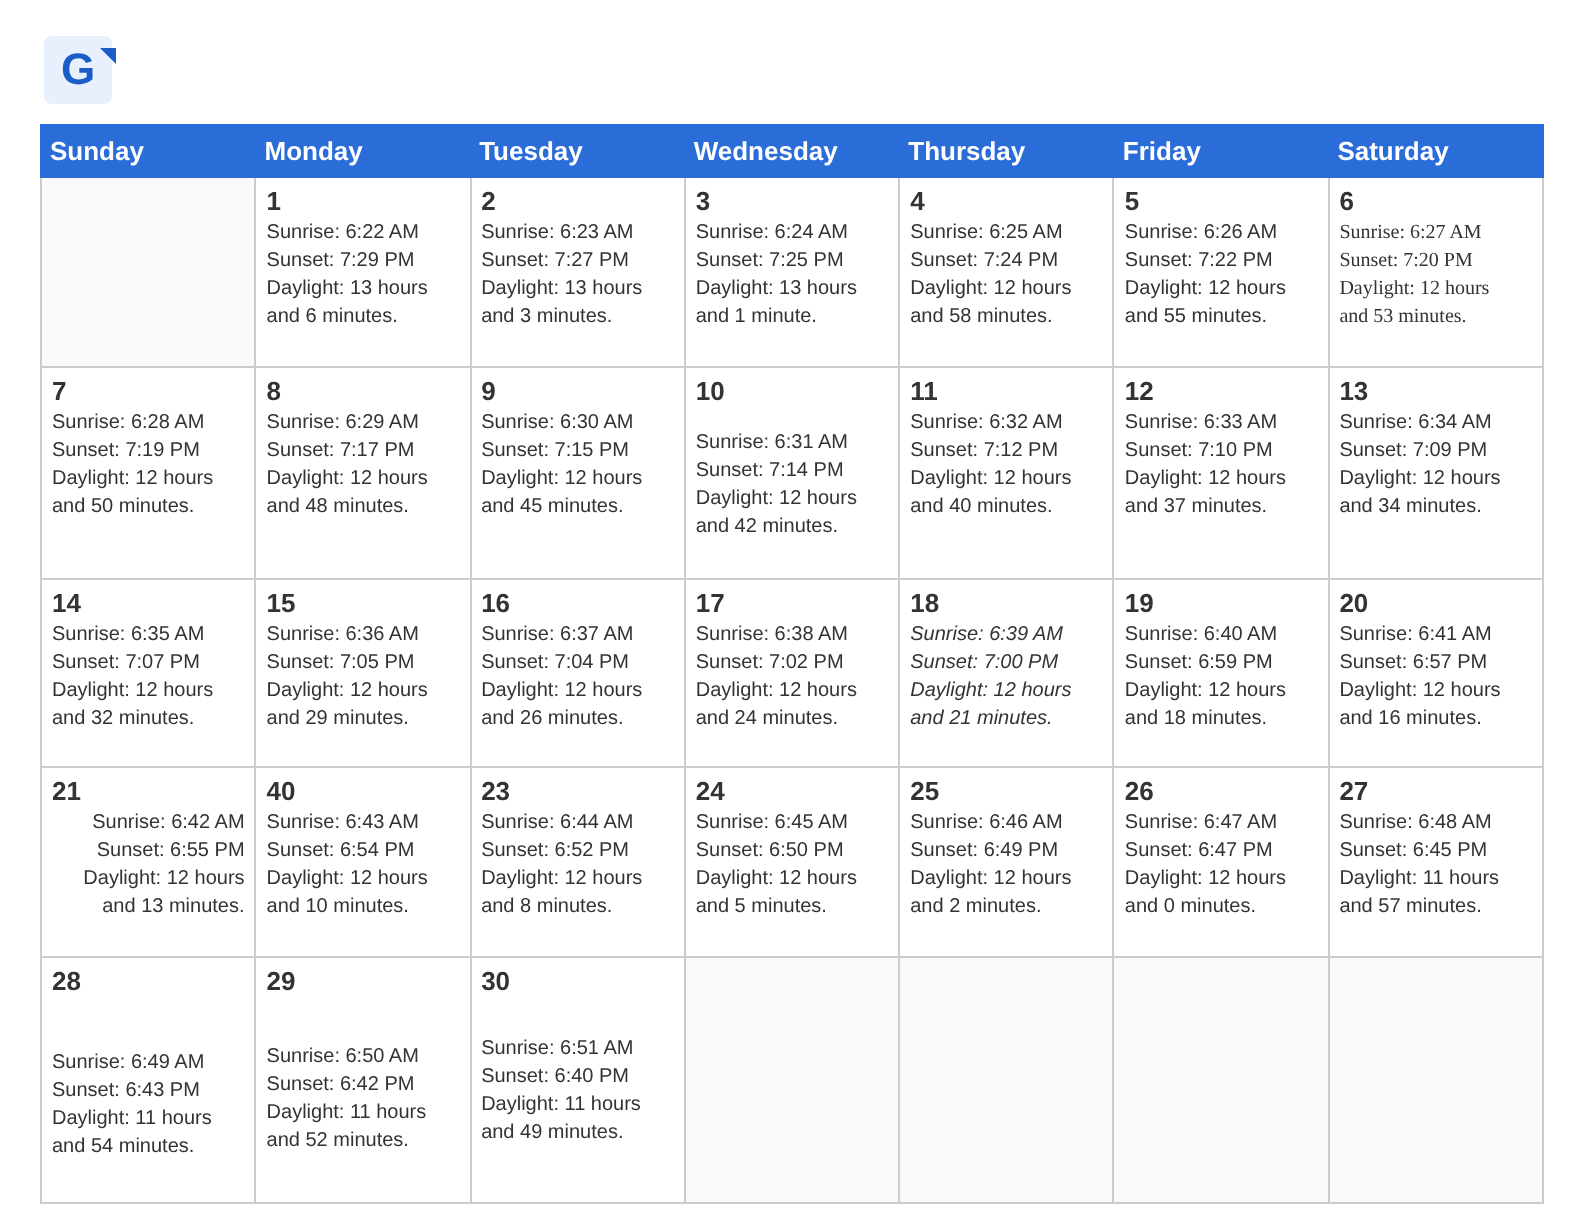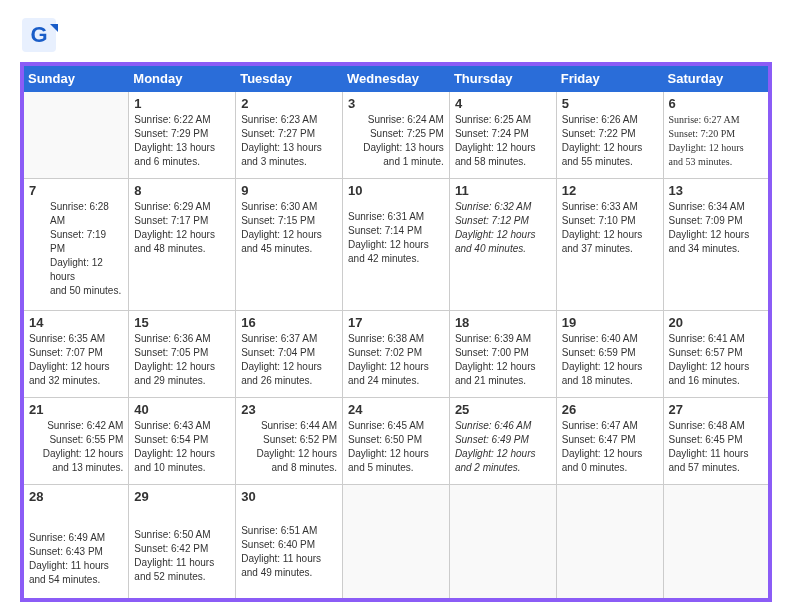--- a/index.html
+++ b/index.html
@@ -32,21 +32,21 @@
       color: #333;
       line-height: 1.1;
     }
     .title-block h2 {
       font-size: 16px;
       font-weight: normal;
       color: #555;
     }
     .calendar {
       flex: 1;
-      border: 4px solid #8b5cf6;
+      border: 1px solid #8b5cf6;
       border-collapse: collapse;
       width: 100%;
       table-layout: fixed;
     }
     .calendar th {
       background: #2a6dd9;
       color: #fff;
       font-size: 13px;
       font-weight: bold;
       padding: 5px 4px;
@@ -138,21 +138,21 @@
           </td>
           <td>
             <span class="day-num">2</span>
             <div class="cell-info" style="white-space: pre-line;">Sunrise: 6:23 AM
 Sunset: 7:27 PM
 Daylight: 13 hours
 and 3 minutes.</div>
           </td>
           <td>
             <span class="day-num">3</span>
-            <div class="cell-info" style="white-space: pre-line; text-align: right;">Sunrise: 6:24 AM
+            <div class="cell-info" style="white-space: pre-line;">Sunrise: 6:24 AM
 Sunset: 7:25 PM
 Daylight: 13 hours
 and 1 minute.</div>
           </td>
           <td>
             <span class="day-num">4</span>
             <div class="cell-info" style="white-space: pre-line;">Sunrise: 6:25 AM
 Sunset: 7:24 PM
 Daylight: 12 hours
 and 58 minutes.</div>
@@ -168,21 +168,21 @@
             <span class="day-num">6</span>
             <div class="cell-info" style="white-space: pre-line; font-family: Liberation Serif, serif;">Sunrise: 6:27 AM
 Sunset: 7:20 PM
 Daylight: 12 hours
 and 53 minutes.</div>
           </td>
         </tr>
         <tr>
           <td>
             <span class="day-num">7</span>
-            <div class="cell-info" style="white-space: pre-line; margin-left: 21px;">Sunrise: 6:28 AM
+            <div class="cell-info" style="white-space: pre-line;">Sunrise: 6:28 AM
 Sunset: 7:19 PM
 Daylight: 12 hours
 and 50 minutes.</div>
           </td>
           <td>
             <span class="day-num">8</span>
             <div class="cell-info" style="white-space: pre-line;">Sunrise: 6:29 AM
 Sunset: 7:17 PM
 Daylight: 12 hours
 and 48 minutes.</div>
@@ -196,21 +196,21 @@
           </td>
           <td>
             <span class="day-num">10</span>
             <div class="cell-info" style="white-space: pre-line; margin-top: 12px;">Sunrise: 6:31 AM
 Sunset: 7:14 PM
 Daylight: 12 hours
 and 42 minutes.</div>
           </td>
           <td>
             <span class="day-num">11</span>
-            <div class="cell-info" style="white-space: pre-line; font-style: italic;">Sunrise: 6:32 AM
+            <div class="cell-info" style="white-space: pre-line;">Sunrise: 6:32 AM
 Sunset: 7:12 PM
 Daylight: 12 hours
 and 40 minutes.</div>
           </td>
           <td>
             <span class="day-num">12</span>
             <div class="cell-info" style="white-space: pre-line;">Sunrise: 6:33 AM
 Sunset: 7:10 PM
 Daylight: 12 hours
 and 37 minutes.</div>
@@ -247,21 +247,21 @@
           </td>
           <td>
             <span class="day-num">17</span>
             <div class="cell-info" style="white-space: pre-line;">Sunrise: 6:38 AM
 Sunset: 7:02 PM
 Daylight: 12 hours
 and 24 minutes.</div>
           </td>
           <td>
             <span class="day-num">18</span>
-            <div class="cell-info" style="white-space: pre-line;">Sunrise: 6:39 AM
+            <div class="cell-info" style="white-space: pre-line; font-style: italic;">Sunrise: 6:39 AM
 Sunset: 7:00 PM
 Daylight: 12 hours
 and 21 minutes.</div>
           </td>
           <td>
             <span class="day-num">19</span>
             <div class="cell-info" style="white-space: pre-line;">Sunrise: 6:40 AM
 Sunset: 6:59 PM
 Daylight: 12 hours
 and 18 minutes.</div>
@@ -284,35 +284,35 @@
           </td>
           <td>
             <span class="day-num">40</span>
             <div class="cell-info" style="white-space: pre-line;">Sunrise: 6:43 AM
 Sunset: 6:54 PM
 Daylight: 12 hours
 and 10 minutes.</div>
           </td>
           <td>
             <span class="day-num">23</span>
-            <div class="cell-info" style="white-space: pre-line; text-align: right;">Sunrise: 6:44 AM
+            <div class="cell-info" style="white-space: pre-line;">Sunrise: 6:44 AM
 Sunset: 6:52 PM
 Daylight: 12 hours
 and 8 minutes.</div>
           </td>
           <td>
             <span class="day-num">24</span>
             <div class="cell-info" style="white-space: pre-line;">Sunrise: 6:45 AM
 Sunset: 6:50 PM
 Daylight: 12 hours
 and 5 minutes.</div>
           </td>
           <td>
             <span class="day-num">25</span>
-            <div class="cell-info" style="white-space: pre-line; font-style: italic;">Sunrise: 6:46 AM
+            <div class="cell-info" style="white-space: pre-line;">Sunrise: 6:46 AM
 Sunset: 6:49 PM
 Daylight: 12 hours
 and 2 minutes.</div>
           </td>
           <td>
             <span class="day-num">26</span>
             <div class="cell-info" style="white-space: pre-line;">Sunrise: 6:47 AM
 Sunset: 6:47 PM
 Daylight: 12 hours
 and 0 minutes.</div>

